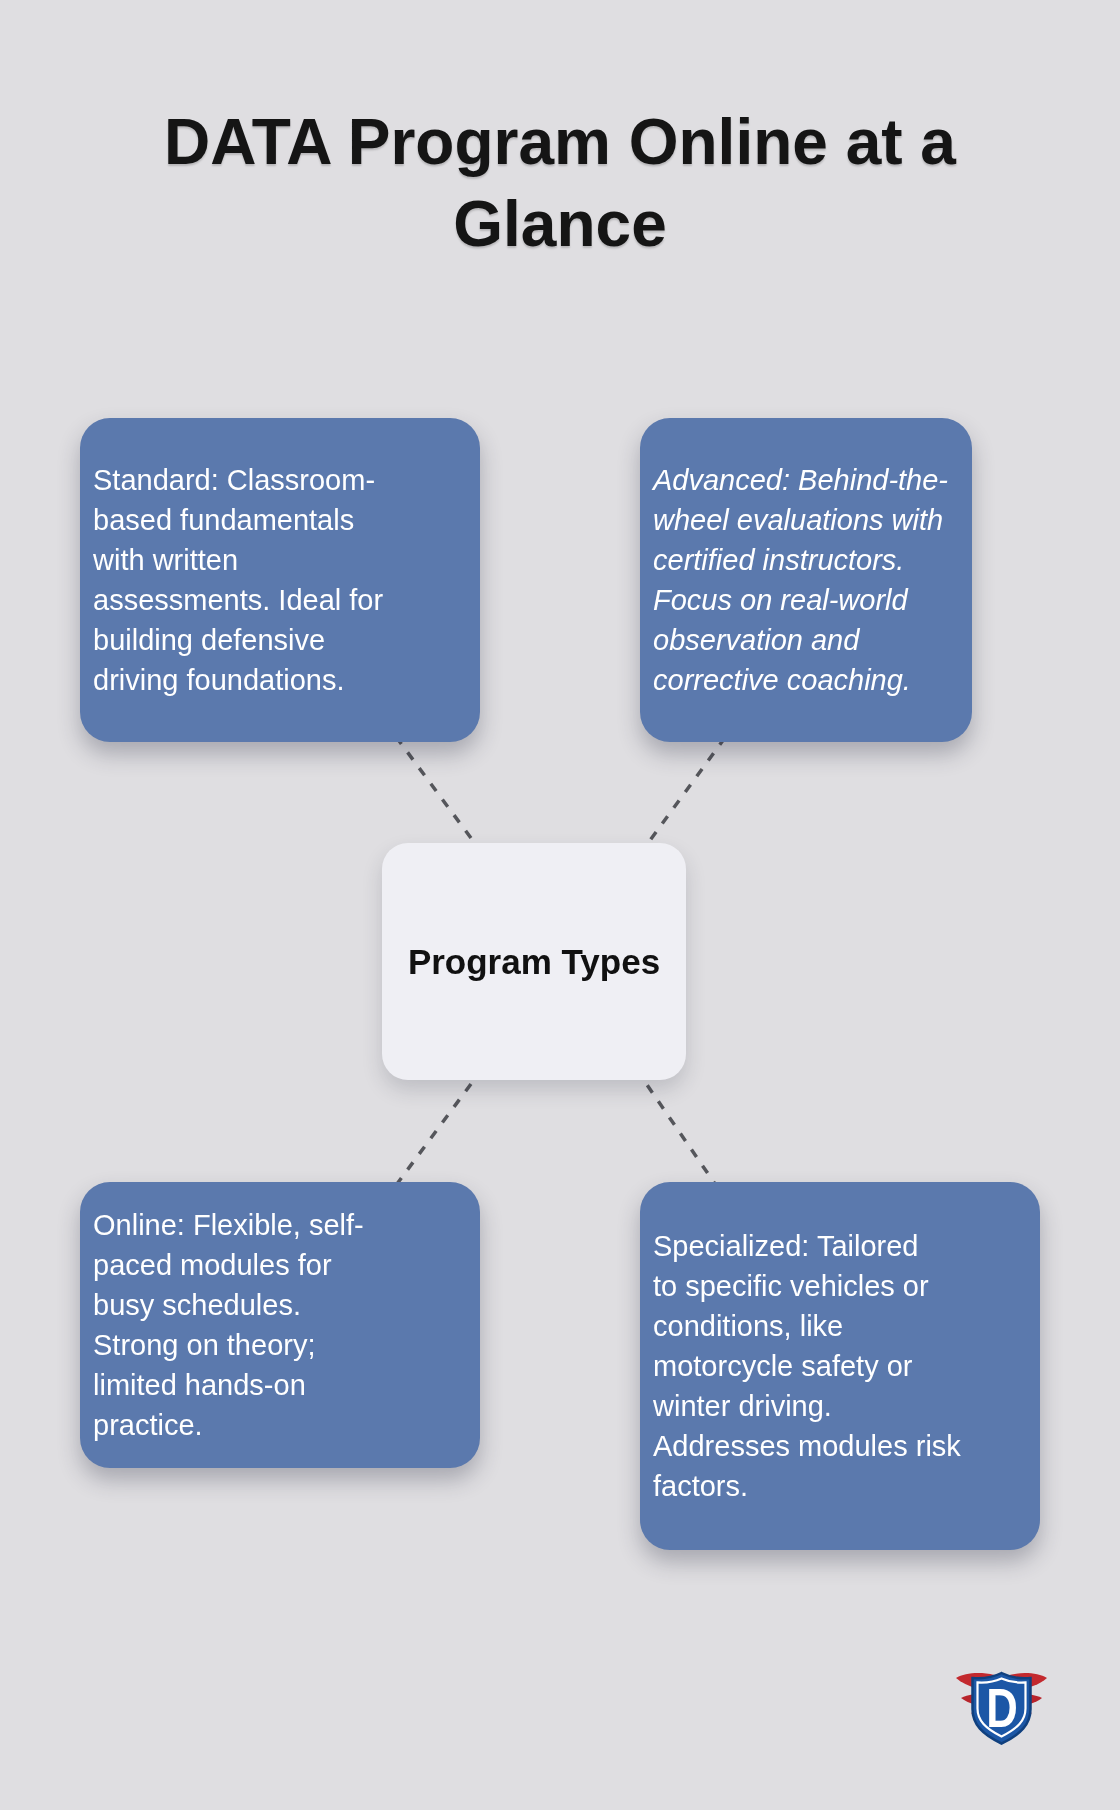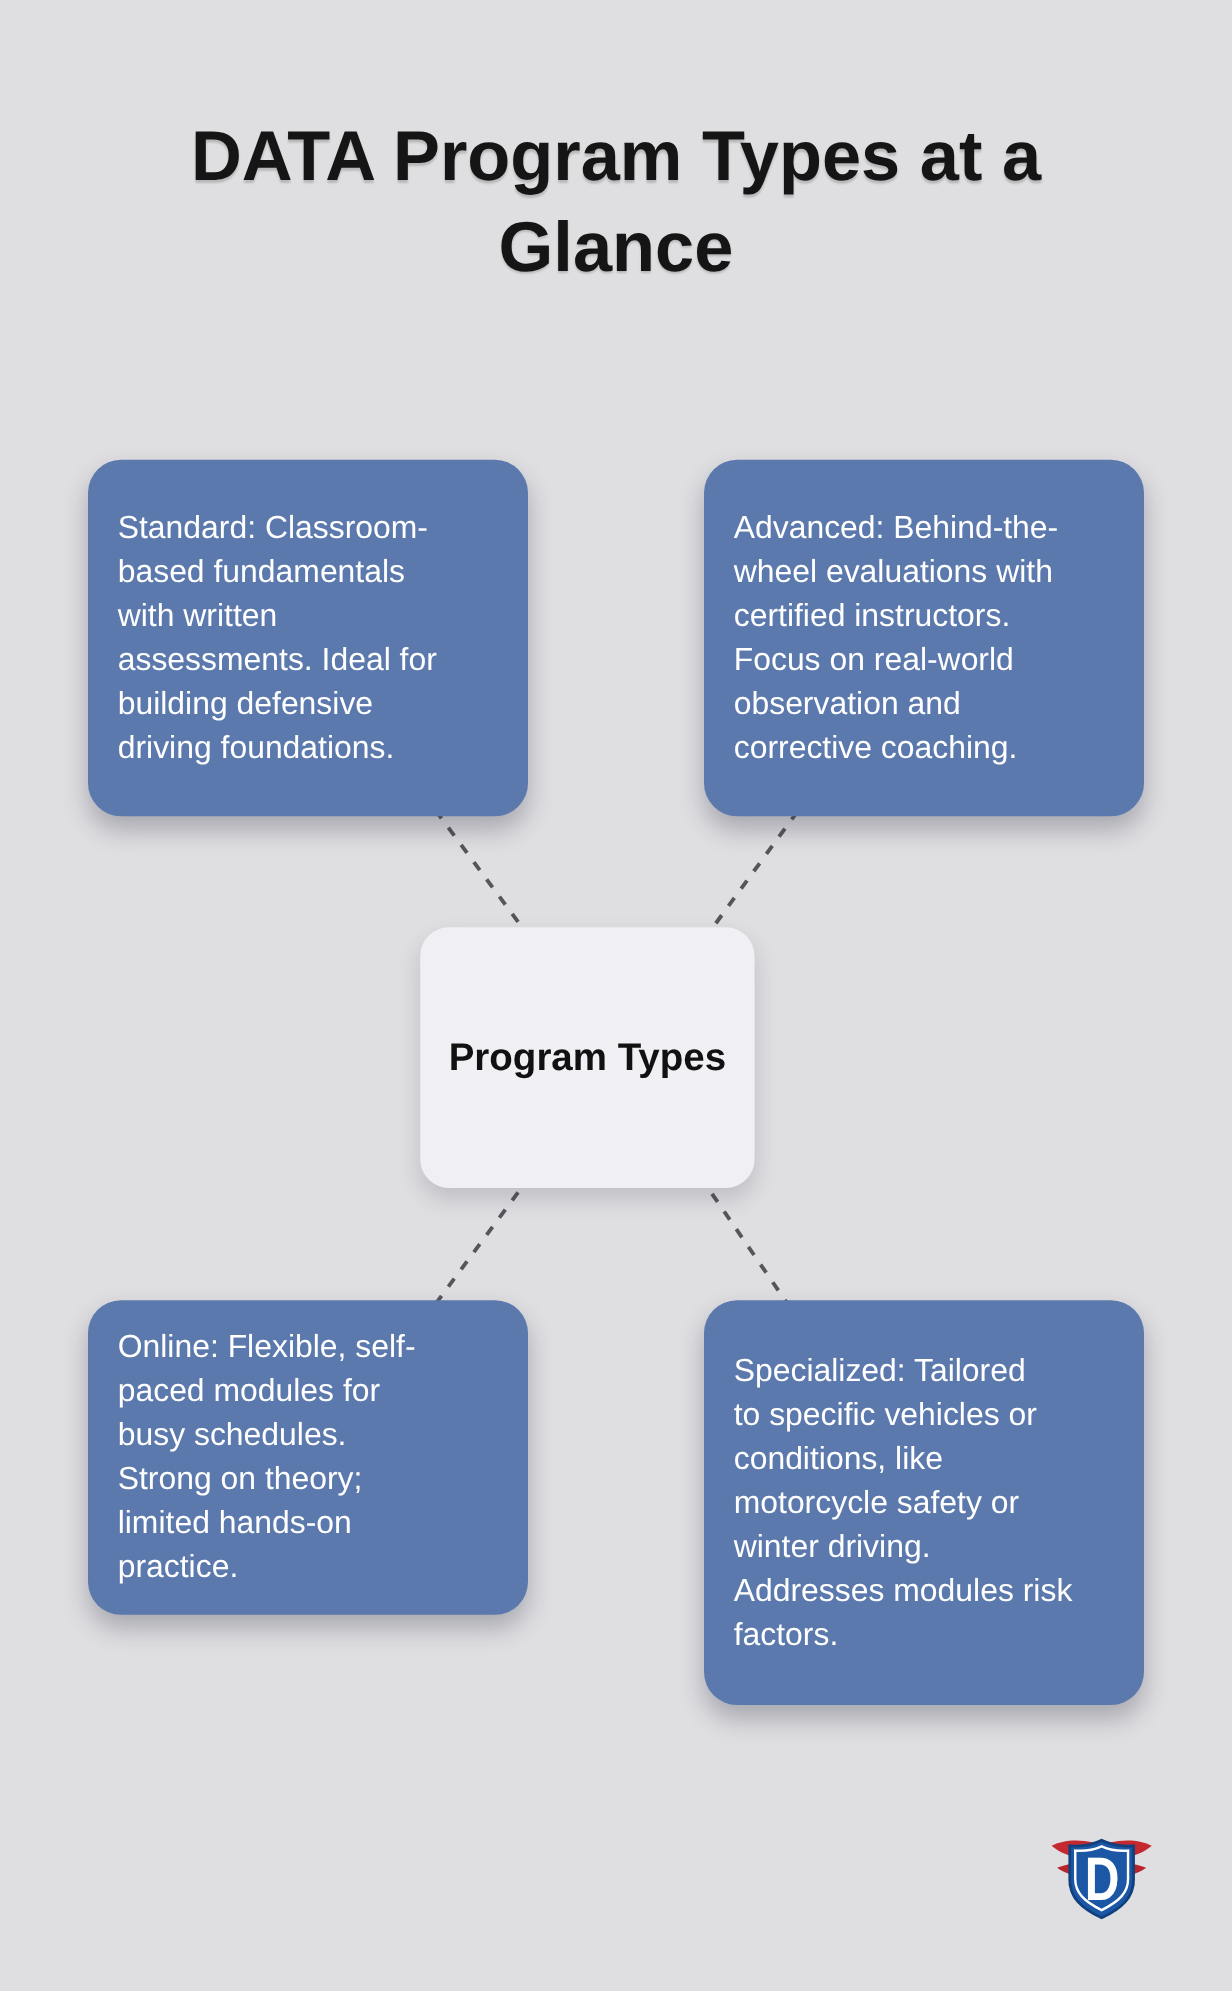--- a/index.html
+++ b/index.html
@@ -36,27 +36,27 @@
     z-index: 2;
     background: #5B79AD;
     border-radius: 30px;
     color: #FFFFFF;
     display: flex;
     align-items: center;
     box-shadow: 0 12px 22px rgba(44,48,66,0.30);
   }
   .card .card-text {
     margin: 0;
-    padding: 0 27px;
+    padding: 0 13px;
     font-size: 29px;
     line-height: 40px;
     white-space: pre-line;
   }
   .card-tl { left: 80px;  top: 418px;  width: 400px; height: 324px; }
-  .card-tr { left: 640px; top: 418px;  width: 400px; height: 324px; }
+  .card-tr { left: 640px; top: 418px;  width: 332px; height: 324px; font-style: italic; }
   .card-bl { left: 80px;  top: 1182px; width: 400px; height: 286px; }
   .card-br { left: 640px; top: 1182px; width: 400px; height: 368px; }
   .center-node {
     position: absolute;
     left: 382px; top: 843px;
     width: 304px; height: 237px;
     background: #EFEFF4;
     border-radius: 26px;
     z-index: 2;
     display: flex;
@@ -74,21 +74,21 @@
     left: 952px; top: 1668px;
     width: 116px; height: 82px;
     z-index: 2;
   }
 </style>
 </head>
 <body>
 
 <div class="page">
 
-  <h1 class="title">DATA Program Types at a
+  <h1 class="title">DATA Program Online at a
 Glance</h1>
 
   <svg class="connectors" width="1120" height="1810" viewBox="0 0 1120 1810">
     <g stroke="#55565B" stroke-width="3.5" stroke-dasharray="9 10.5">
       <line x1="280" y1="580" x2="562" y2="961"></line>
       <line x1="840" y1="580" x2="562" y2="961"></line>
       <line x1="280" y1="1342" x2="562" y2="961"></line>
       <line x1="840" y1="1366" x2="562" y2="961"></line>
     </g>
   </svg>

